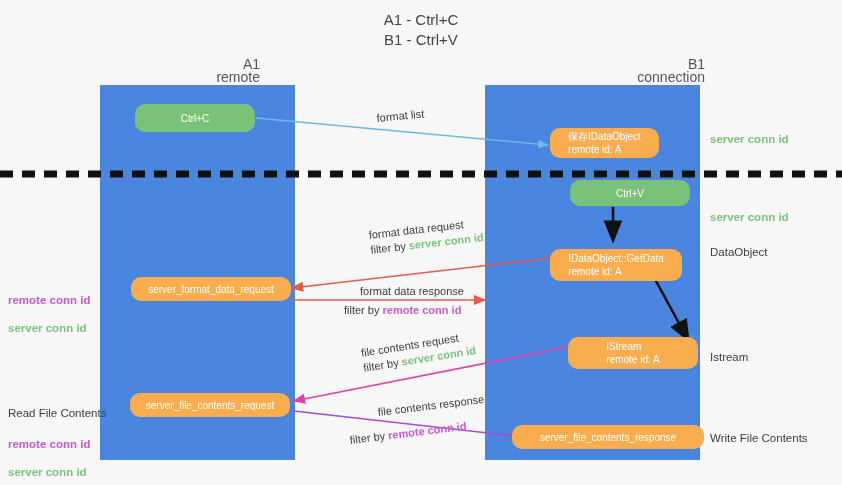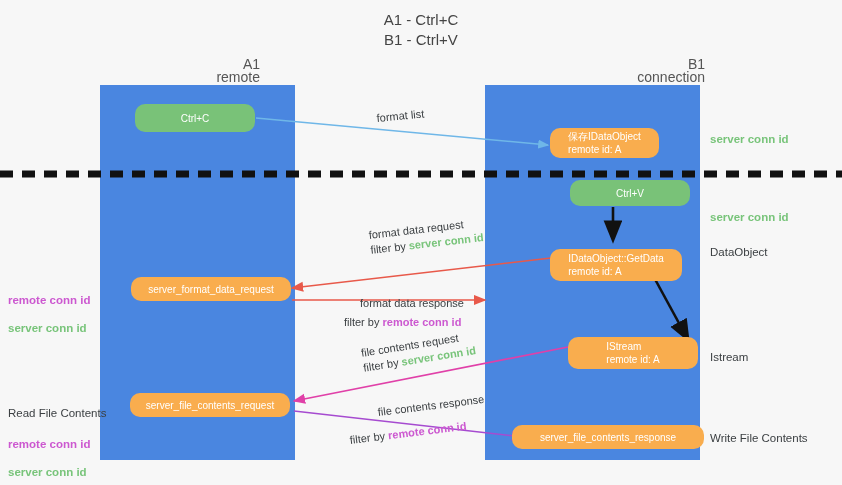--- a/index.html
+++ b/index.html
@@ -144,21 +144,21 @@
   </div>
 
   <div class="edgelabel rot" style="left:376px; top:111px; transform:rotate(-5.5deg);">format list</div>
 
   <div class="edgelabel rot" style="left:368px; top:228px; transform:rotate(-6.5deg);">
     <div>format data request</div>
     <div><span>filter by </span><span class="clr-green">server conn id</span></div>
   </div>
 
   <div class="edgelabel" style="left:344px; top:284px;">
-    <div style="padding-left:16px;margin-top:12px;">format data response</div>
+    <div style="padding-left:16px;">format data response</div>
     <div style="margin-top:4px;"><span>filter by </span><span class="clr-purple">remote conn id</span></div>
   </div>
 
   <div class="edgelabel rot" style="left:360px; top:346px; transform:rotate(-9deg);">
     <div>file contents request</div>
     <div><span>filter by </span><span class="clr-green">server conn id</span></div>
   </div>
 
   <div class="edgelabel rot" style="left:377px; top:405px; transform:rotate(-7deg);">
     <div>file contents response</div>

